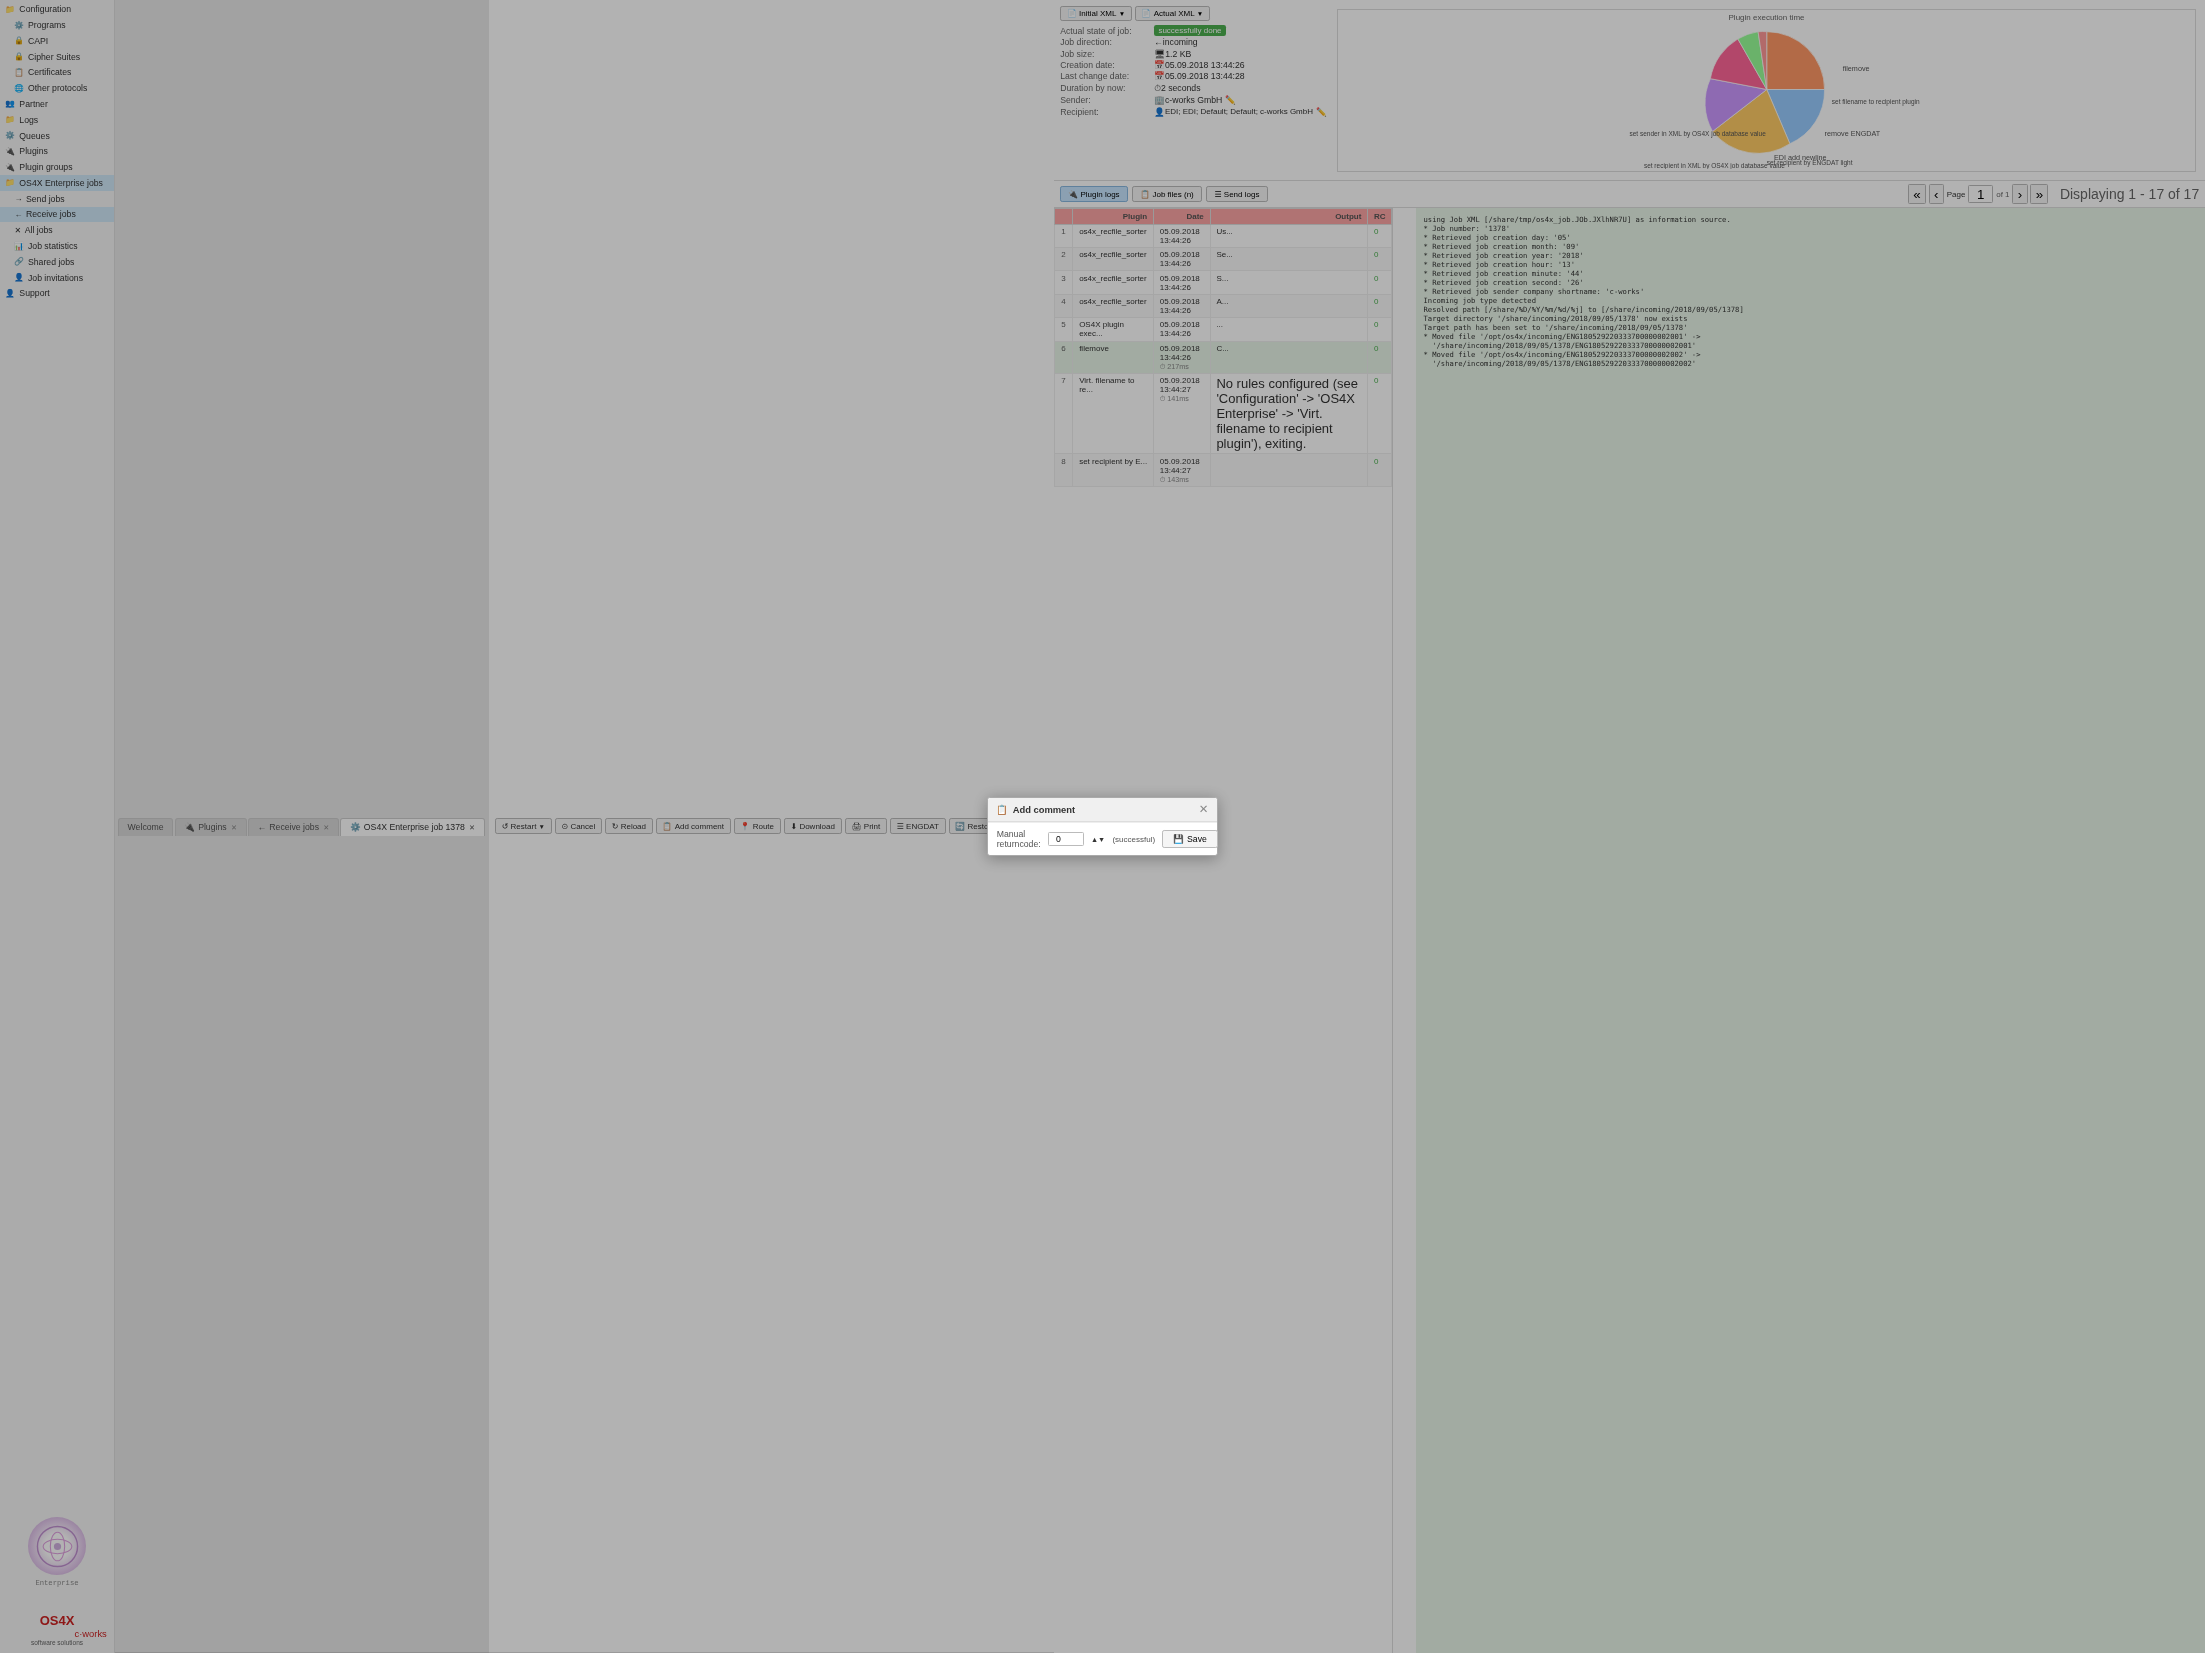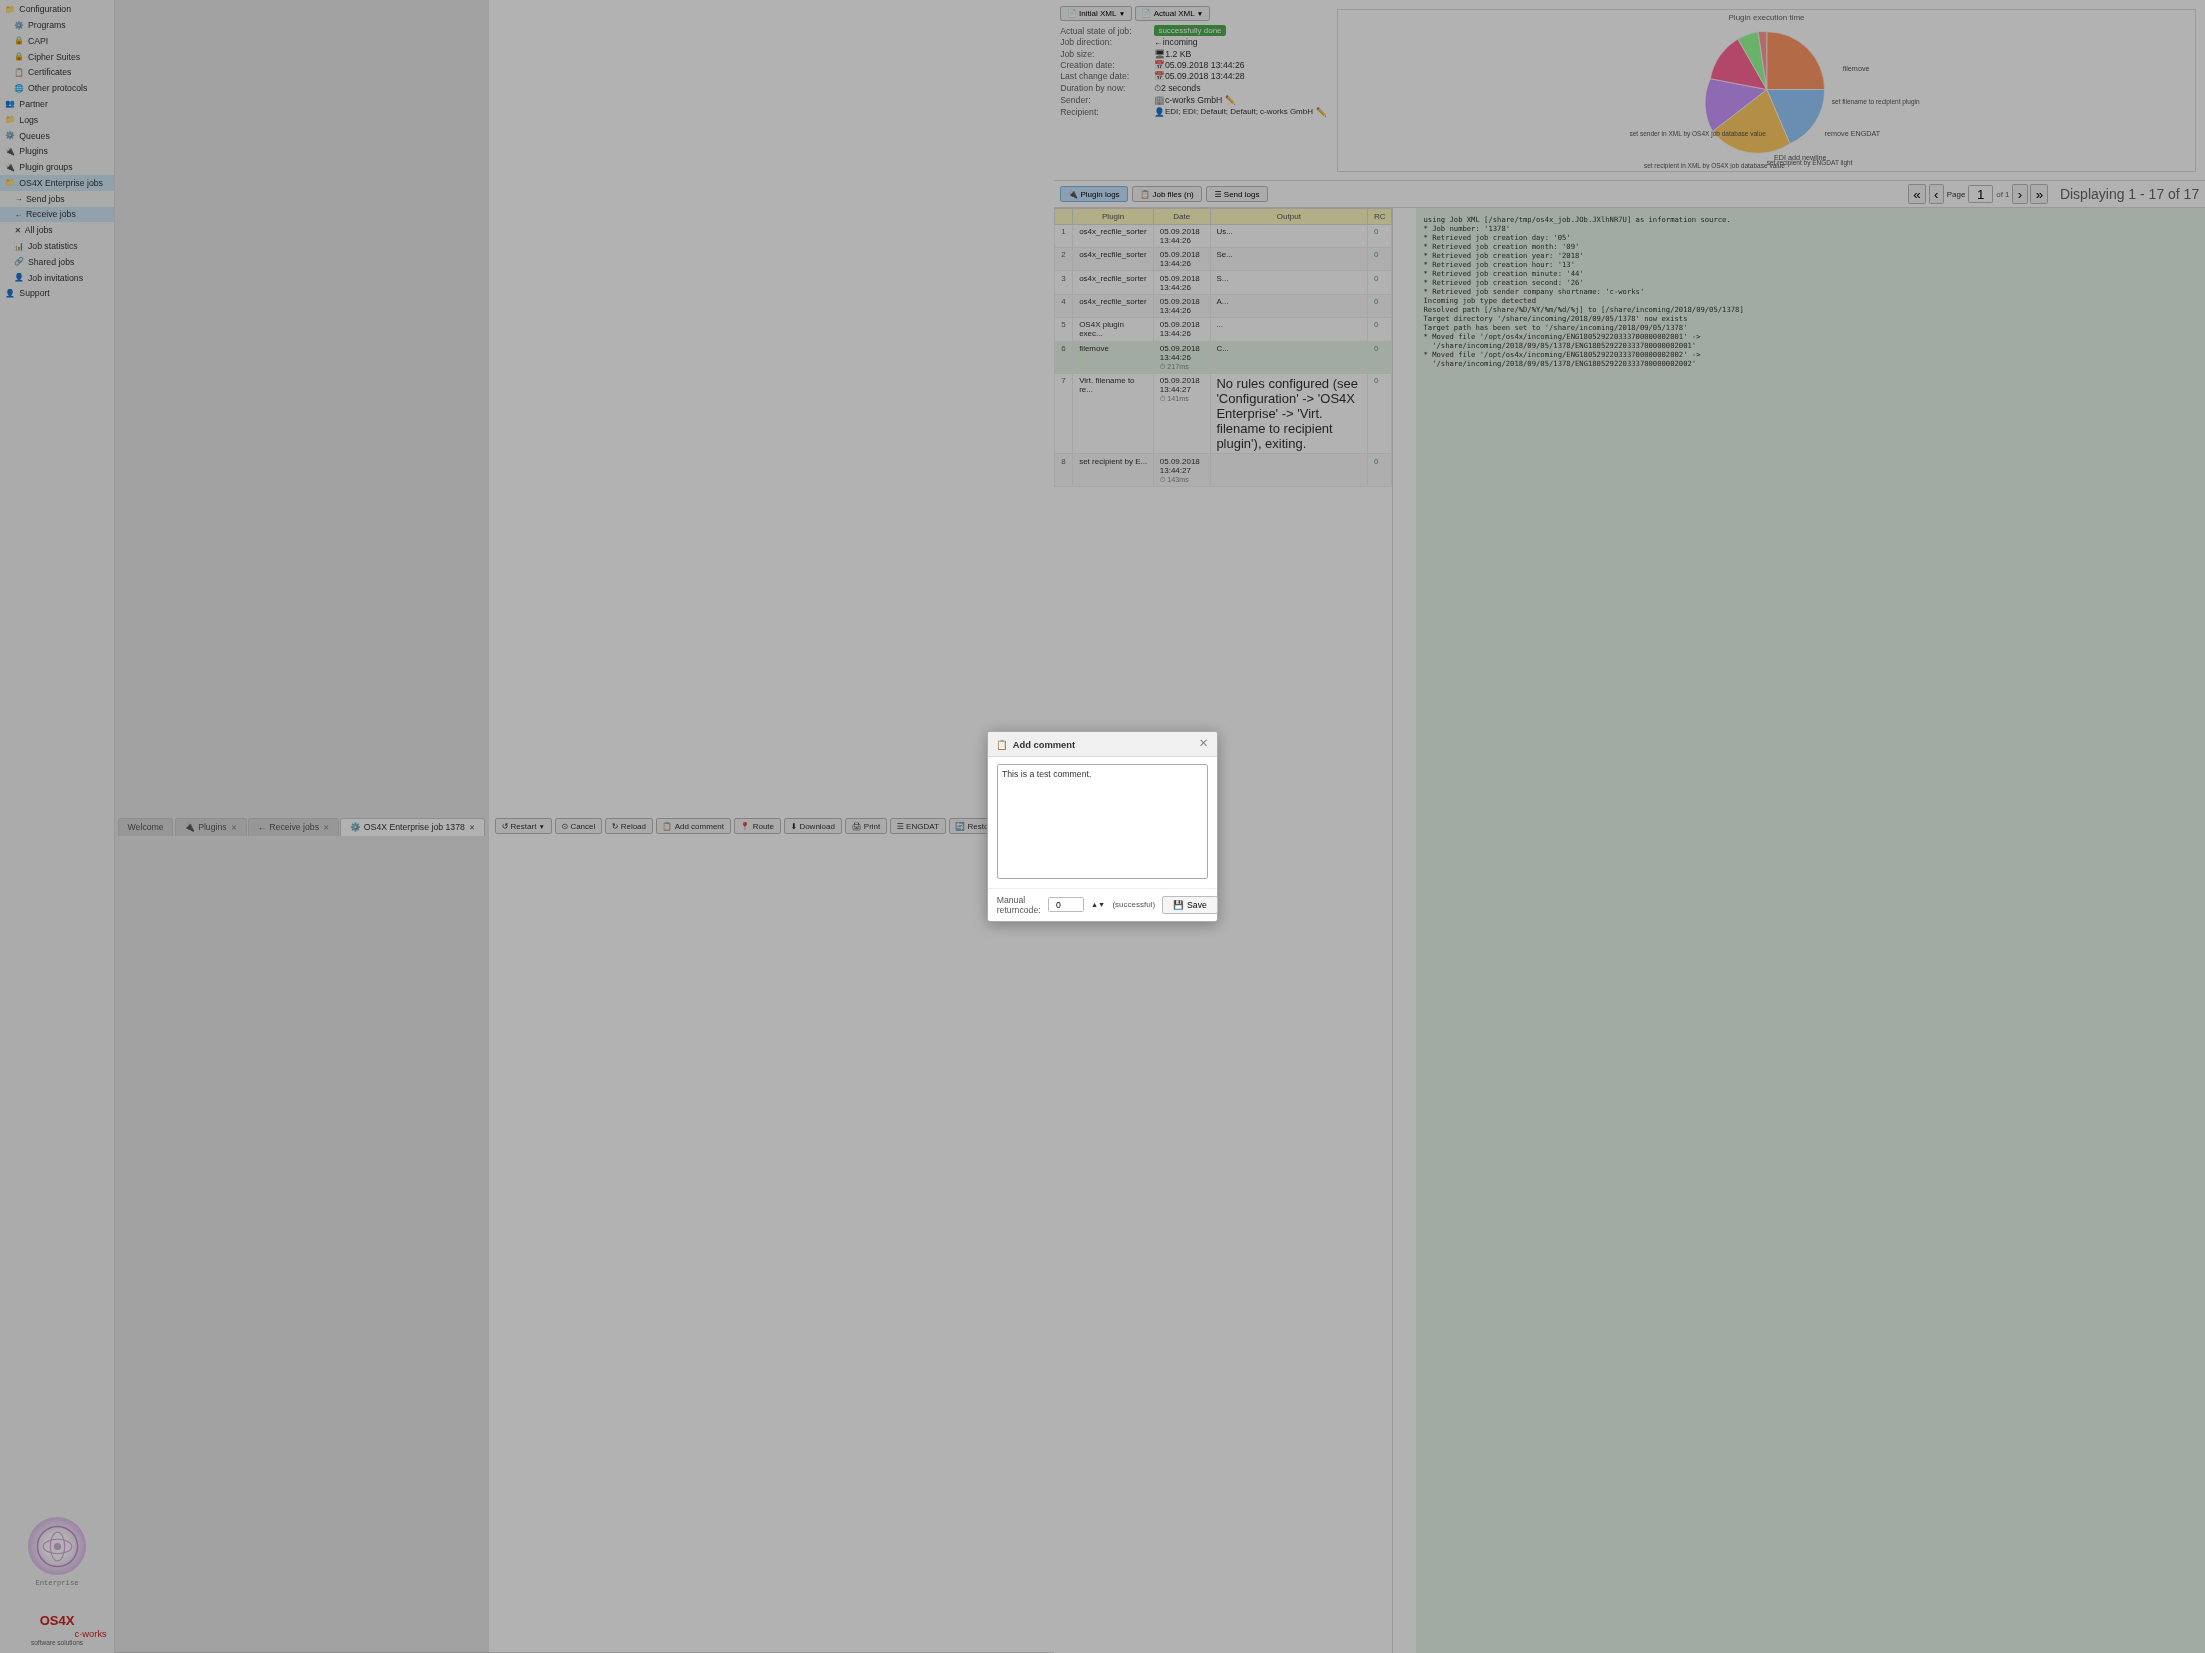--- a/index.html
+++ b/index.html
@@ -61,21 +61,21 @@
     .logs-tab-btn.active { background: #c8e6ff; border-color: #88b8e0; }
     .logs-tab-btn:not(.active) { background: #f5f5f5; }
     .pagination { display: flex; align-items: center; gap: 2.9px; margin-left: auto; font-size: 8px; }
     .page-btn { padding: 1.4px 4.3px; border: 0.7px solid #bbb; background: #f5f5f5; cursor: pointer; border-radius: 1.4px; }
     .page-input { width: 25px; padding: 0.7px 2.9px; border: 0.7px solid #bbb; border-radius: 1.4px; text-align: center; }
     .page-info { color: #666; }
     .display-info { font-size: 14px; color: #666; margin-left: 7.2px; }
 
     
     .log-table { width: 100%; border-collapse: collapse; font-size: 8px; }
-    .log-table th { background: #fef9c3; border: 0.7px solid #ddd; padding: 2.9px 5.8px; text-align: center; font-weight: normal; color: #555; }
+    .log-table th { background: #fca5a5; border: 0.7px solid #ddd; padding: 2.9px 5.8px; text-align: right; font-weight: bold; color: #555; }
     .log-table td { border: 0.7px solid #eee; padding: 2.2px 5.8px; vertical-align: top; }
     .log-table tr:nth-child(even) { background: #fafafa; }
     .log-table tr.has-log { background: #e8f5e8; }
     .log-num { color: #666; width: 18px; }
     .log-output { font-family: monospace; font-size: 7.2px; color: #333; white-space: pre-wrap; background: #e8f5e8; padding: 1.4px; }
     .rc-zero { color: #4caf50; }
     .duration { color: #888; font-size: 7.2px; }
 
     
     .modal-overlay { position: fixed; top: 0; left: 0; right: 0; bottom: 0; background: rgba(0,0,0,0.3); z-index: 100; display: flex; align-items: center; justify-content: center; }
@@ -481,23 +481,20 @@
 
 <div class="modal-overlay">
   <div class="modal">
     <div class="modal-header">
       <div class="modal-title">
         <span>📋</span>
         <span>Add comment</span>
       </div>
       <span class="modal-close">✕</span>
     </div>
-    <div class="modal-body">
-      <textarea class="modal-textarea" placeholder="Enter comment..." style="">This is a test comment.</textarea>
-    </div>
     <div class="modal-footer">
       <span class="returncode-label">Manual returncode:</span>
       <input class="returncode-input" type="number" value="0" style="">
       <span style="font-size:7.2px;">▲▼</span>
       <span class="returncode-status">(successful)</span>
       <button class="save-btn">
         <span>💾</span>
         <span>Save</span>
       </button>
     </div>

